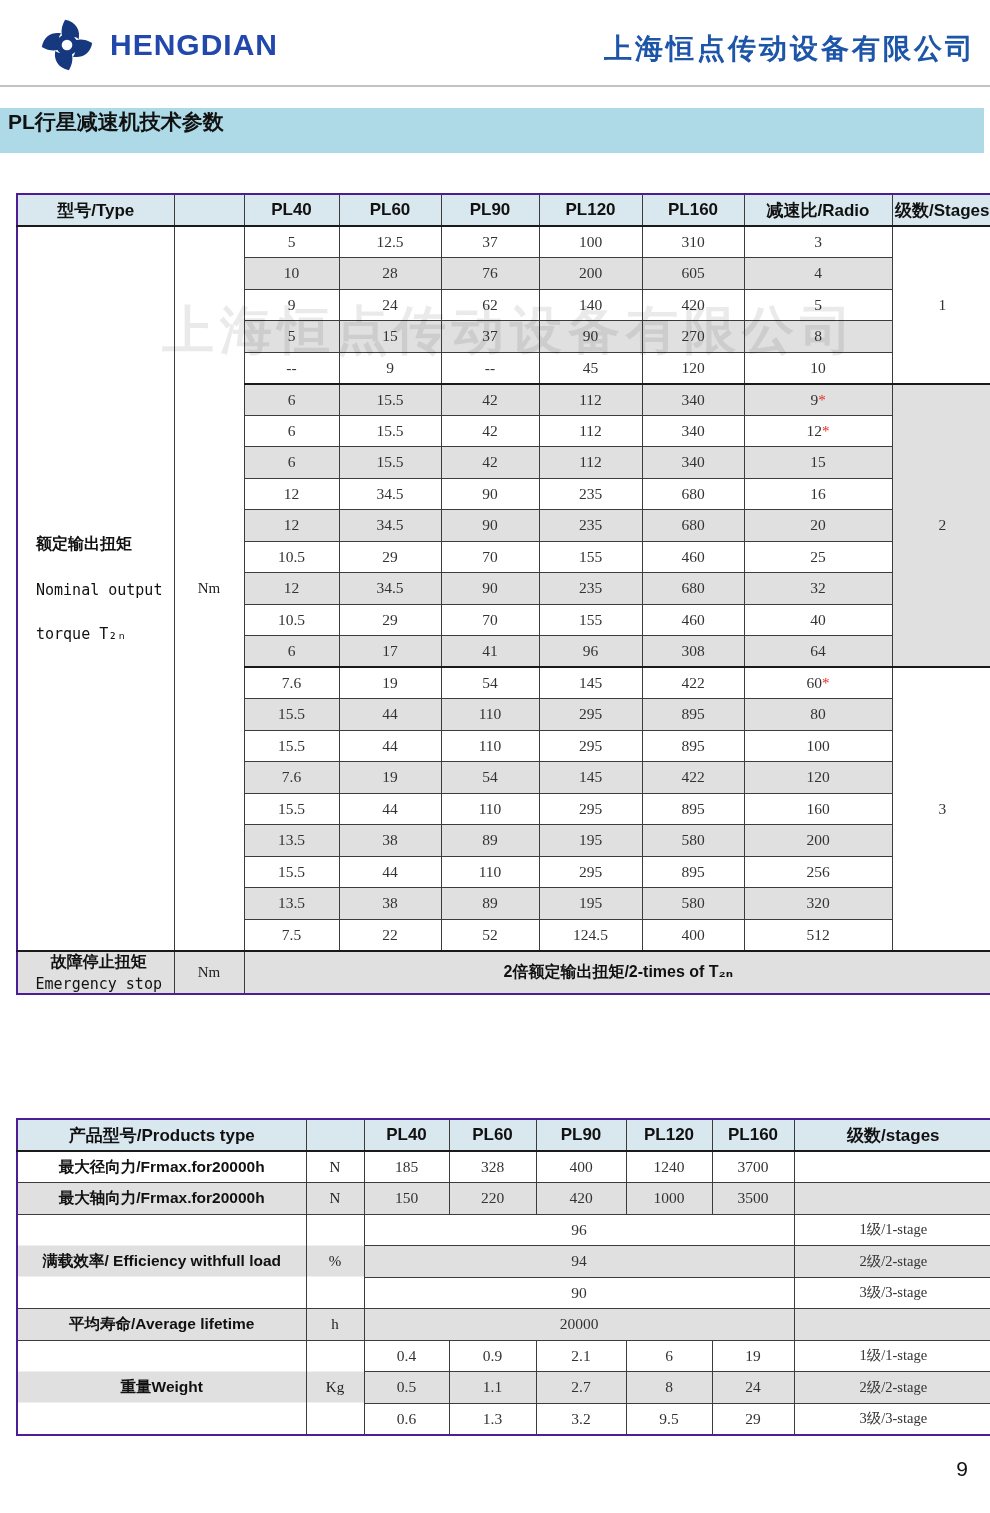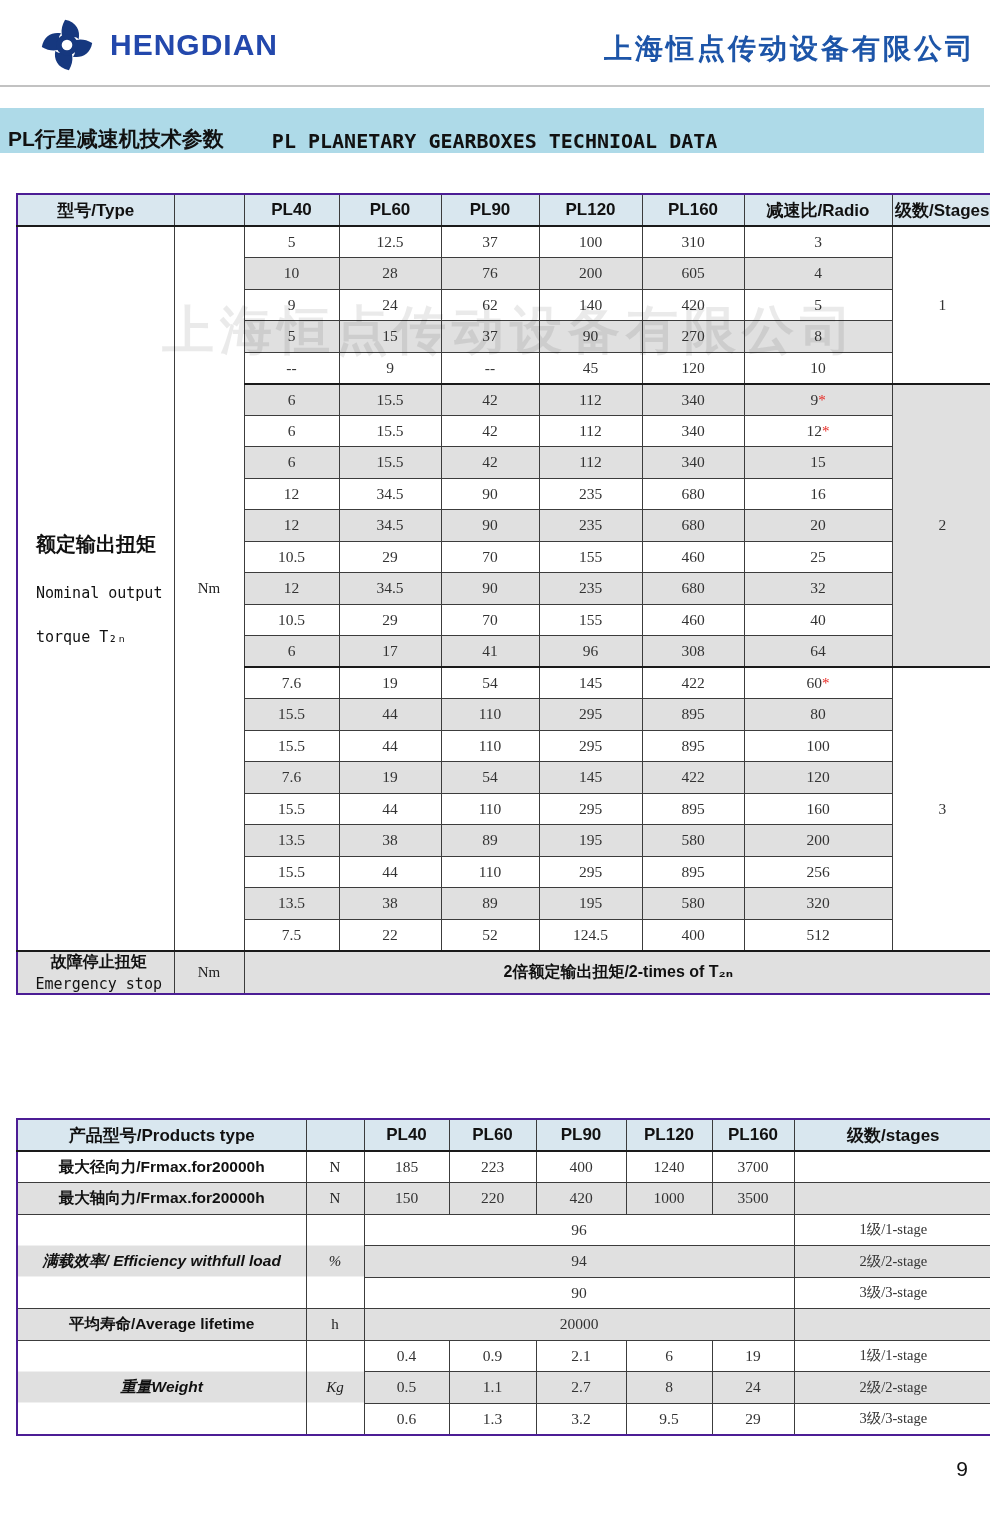--- a/index.html
+++ b/index.html
@@ -19,21 +19,21 @@
   }
   .company {
     position:absolute; top:30px; right:14px; font-family:"Liberation Serif","DejaVu Serif",serif;
     font-weight:bold; font-size:28px; color:#1d55a8; letter-spacing:3px; white-space:nowrap;
   }
   .header-rule { position:absolute; top:85px; left:0; width:990px; border-top:2px solid #c2c2c2; }
 
   
   .title-bar {
     position:absolute; top:108px; left:0; width:984px; height:45px; background:#aedae8;
-    display:flex; align-items:flex-end; gap:48px; padding-left:8px;
+    display:flex; align-items:flex-start; gap:48px; padding-left:8px;
   }
   .title-cn { font-size:21px; font-weight:bold; color:#111; }
   .title-en { font-size:20px; font-weight:bold; color:#111; font-family:"DejaVu Sans Mono","Liberation Mono",monospace; letter-spacing:0px; }
 
   
   .watermark {
     position:absolute; top:296px; left:162px; z-index:5; pointer-events:none;
     font-size:52px; font-weight:bold; letter-spacing:6px; color:#000; opacity:0.08; white-space:nowrap;
   }
 
@@ -51,33 +51,33 @@
   .t2 tbody tr { height:31.5px; }
   tr.g td { background:#e0e0e0; }
   tr.gt td { border-top:2px solid #1a1a1a; }
   .num { font-family:"Liberation Serif","DejaVu Serif",serif; font-size:15.5px; color:#333; }
   td.stages-cell { background:#fff; font-family:"Liberation Serif","DejaVu Serif",serif; font-size:15.5px; color:#333; }
   .unit-cell { font-family:"Liberation Serif","DejaVu Serif",serif; font-size:15px; color:#222; background:#fff; }
   .star { color:#e8251f; font-size:15px; }
 
   
   .label-cell { text-align:left; padding-left:18px; background:#fff; }
-  .lab-cn { font-size:20px; font-weight:bold; color:#111; }
+  .lab-cn { font-size:16px; font-weight:bold; color:#111; }
   .label-cell .lab-en { font-family:"DejaVu Sans Mono","Liberation Mono",monospace; font-size:15px; color:#111; margin-top:26px; }
   .label-cell .lab-cn { margin-bottom:2px; }
   tr.emergency { height:63px; }
   tr.emergency td { background:#e0e0e0; border-top:2px solid #1a1a1a; }
   .em-label { text-align:center; padding-left:6px; }
   .em-label .lab-cn { font-size:16px; }
   .em-label .lab-en2 { font-family:"DejaVu Sans Mono","Liberation Mono",monospace; font-size:15px; color:#111; }
   .em-value { font-size:16px; font-weight:bold; color:#111; }
 
   
   .t2-label { font-size:15.5px; font-weight:bold; color:#111; }
-  td.striped3 { background:linear-gradient(to bottom,#ffffff 0 33.4%,#e0e0e0 33.4% 66.7%,#ffffff 66.7% 100%);font-style:italic; }
+  td.striped3 { background:linear-gradient(to bottom,#ffffff 0 33.4%,#e0e0e0 33.4% 66.7%,#ffffff 66.7% 100%); }
   .stages2 { font-family:"Liberation Serif","DejaVu Serif",serif; font-size:14.5px; color:#333; }
 
   .page-number { position:absolute; top:1457px; right:22px; font-size:21px; color:#111; font-family:"Liberation Sans",sans-serif; }
 </style>
 </head>
 <body>
 
 <div class="page">
 
   <div class="doc-header">
@@ -93,21 +93,20 @@
         <circle cx="32" cy="32" r="5.5" fill="#ffffff"></circle>
       </svg>
       <span class="brand-name">HENGDIAN</span>
     </div>
     <div class="company">上海恒点传动设备有限公司</div>
     <div class="header-rule"></div>
   </div>
 
   <div class="title-bar">
     <span class="title-cn">PL行星减速机技术参数</span>
-    <span class="title-en">PL PLANETARY GEARBOXES TECHNIOAL DATA</span>
   </div>
 
   <div class="watermark">上海恒点传动设备有限公司</div>
 
   <table class="t1">
     <colgroup>
       <col style="width:157px">
         <col style="width:70px">
         <col style="width:95px">
         <col style="width:102px">
@@ -356,21 +355,21 @@
         <th>PL120</th>
         <th>PL160</th>
         <th>级数/stages</th>
       </tr>
     </thead>
     <tbody id="t2-body">
         <tr>
           <td class="t2-label">最大径向力/Frmax.for20000h</td>
           <td class="unit-cell">N</td>
           <td class="num">185</td>
-          <td class="num">223</td>
+          <td class="num">328</td>
           <td class="num">400</td>
           <td class="num">1240</td>
           <td class="num">3700</td>
           <td class="stages2"></td>
         </tr>
         <tr class="g">
           <td class="t2-label">最大轴向力/Frmax.for20000h</td>
           <td class="unit-cell">N</td>
           <td class="num">150</td>
           <td class="num">220</td>

